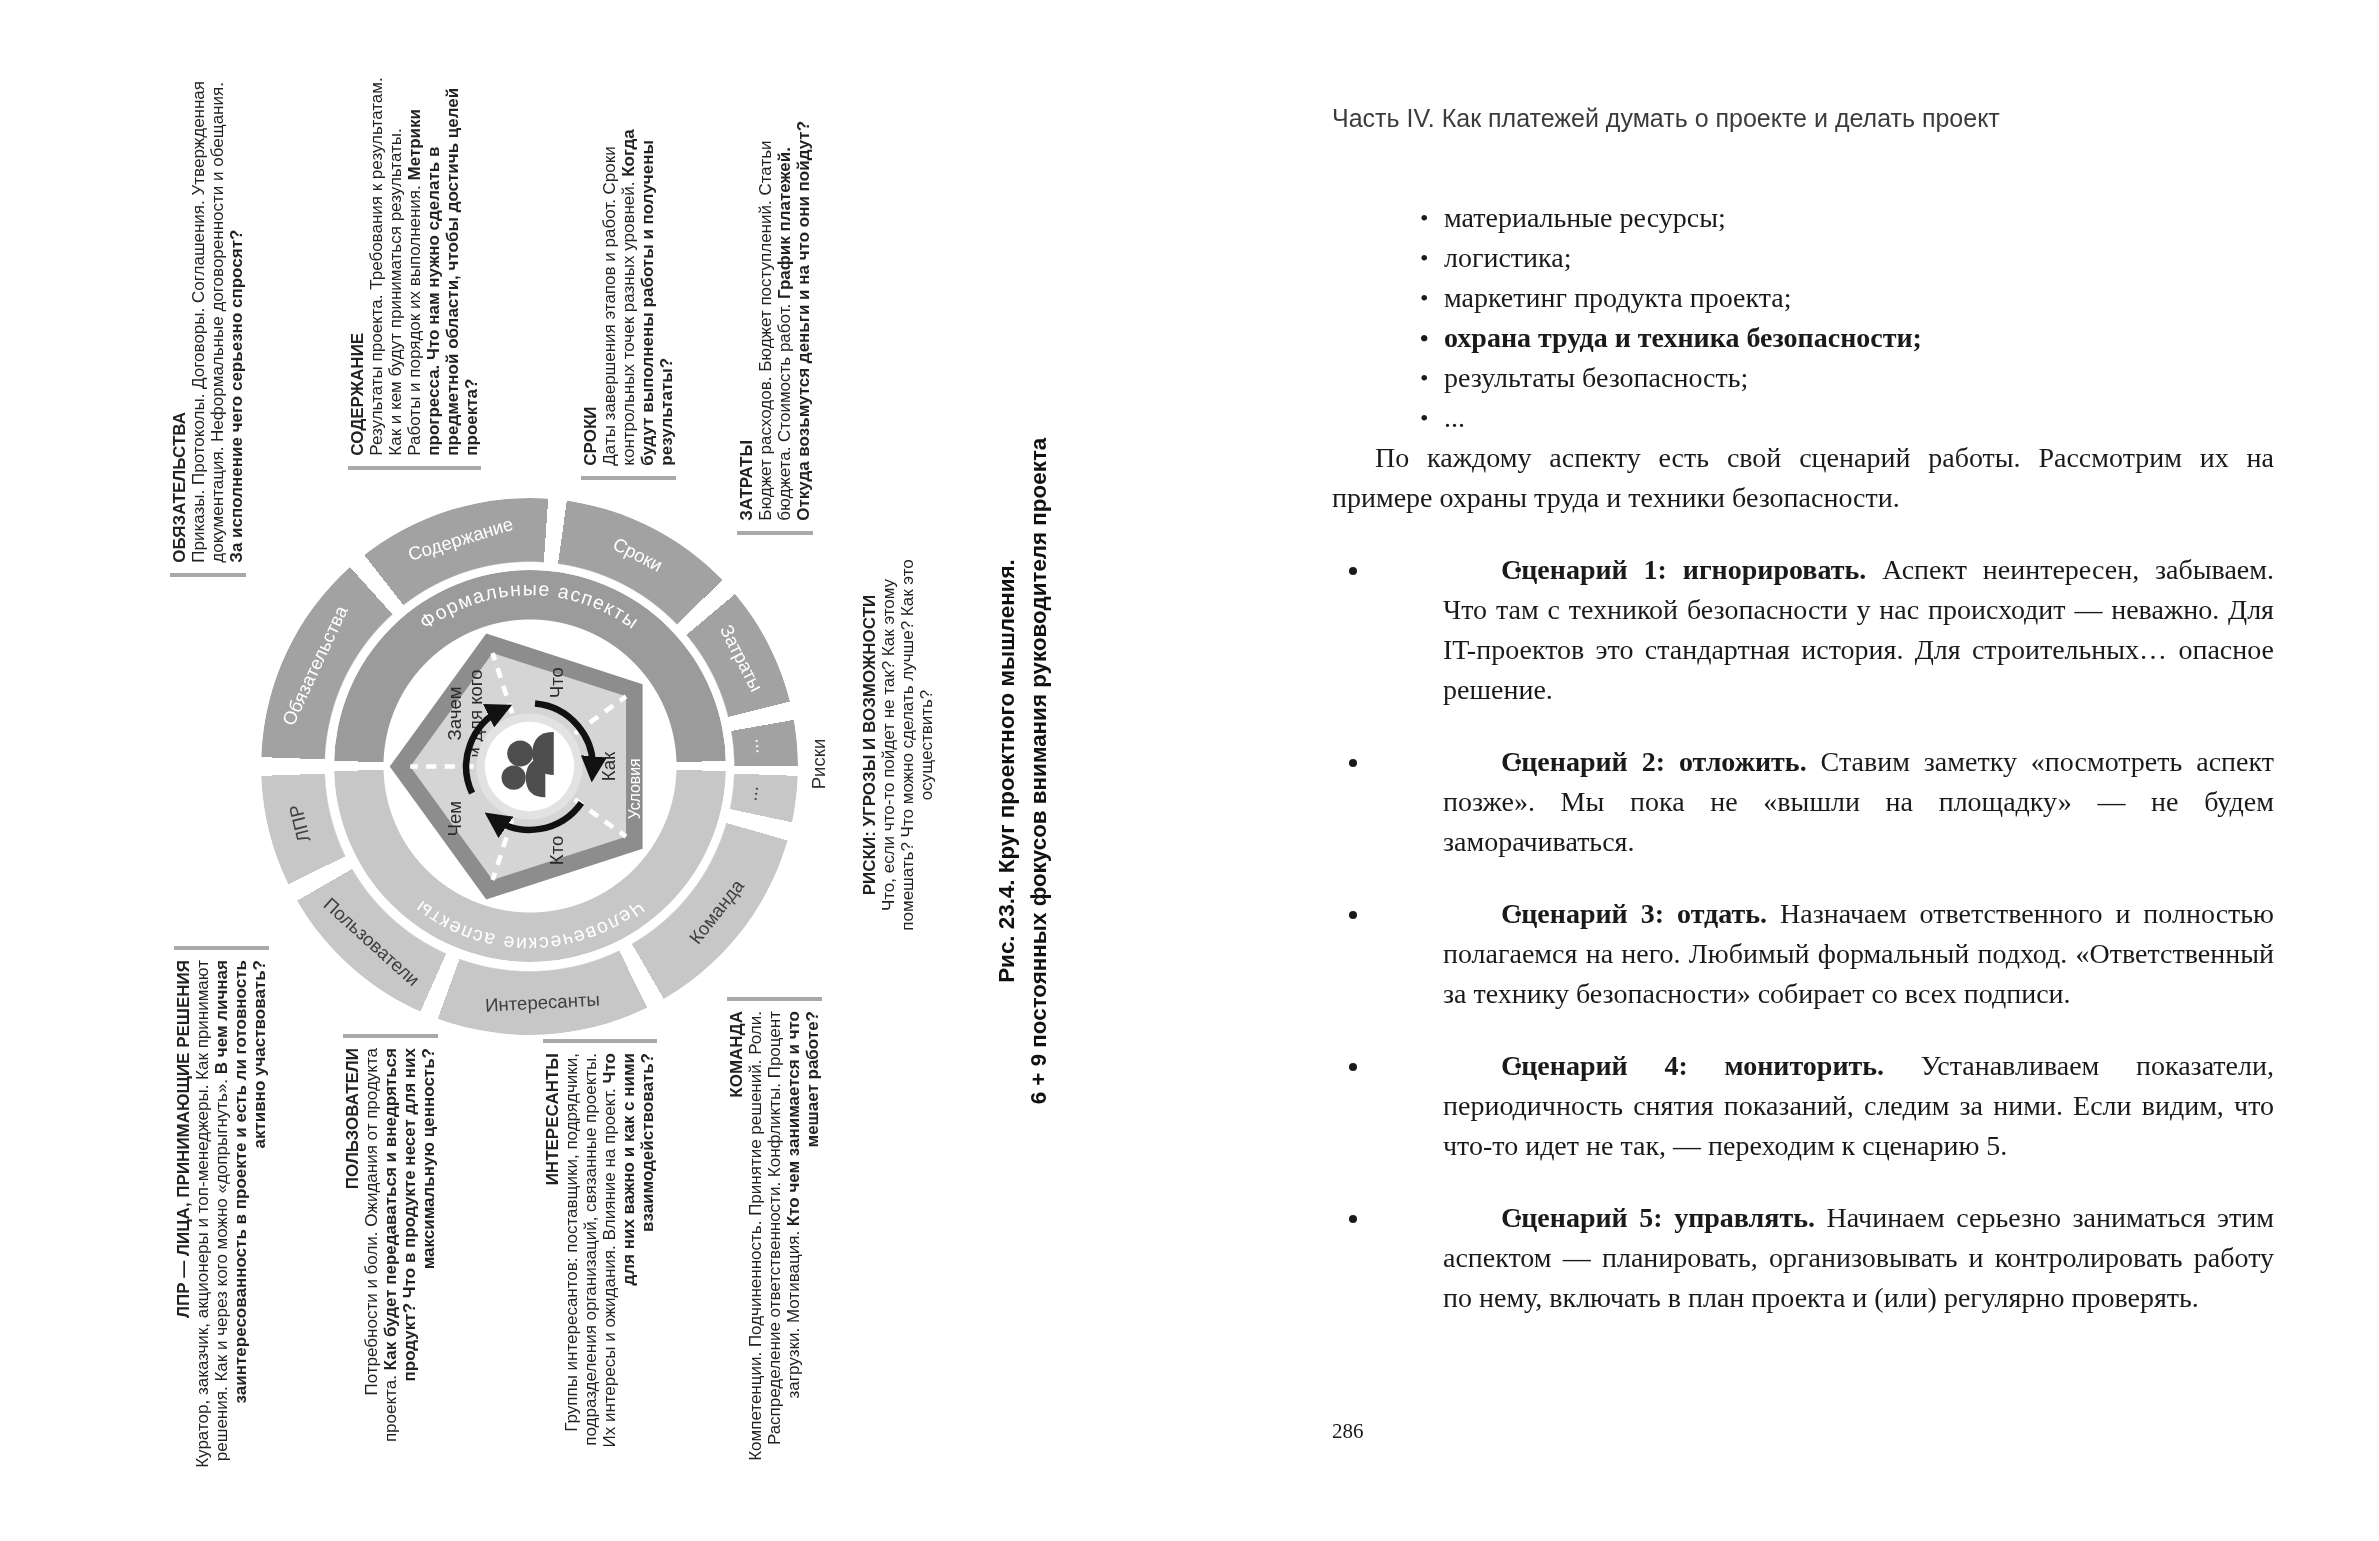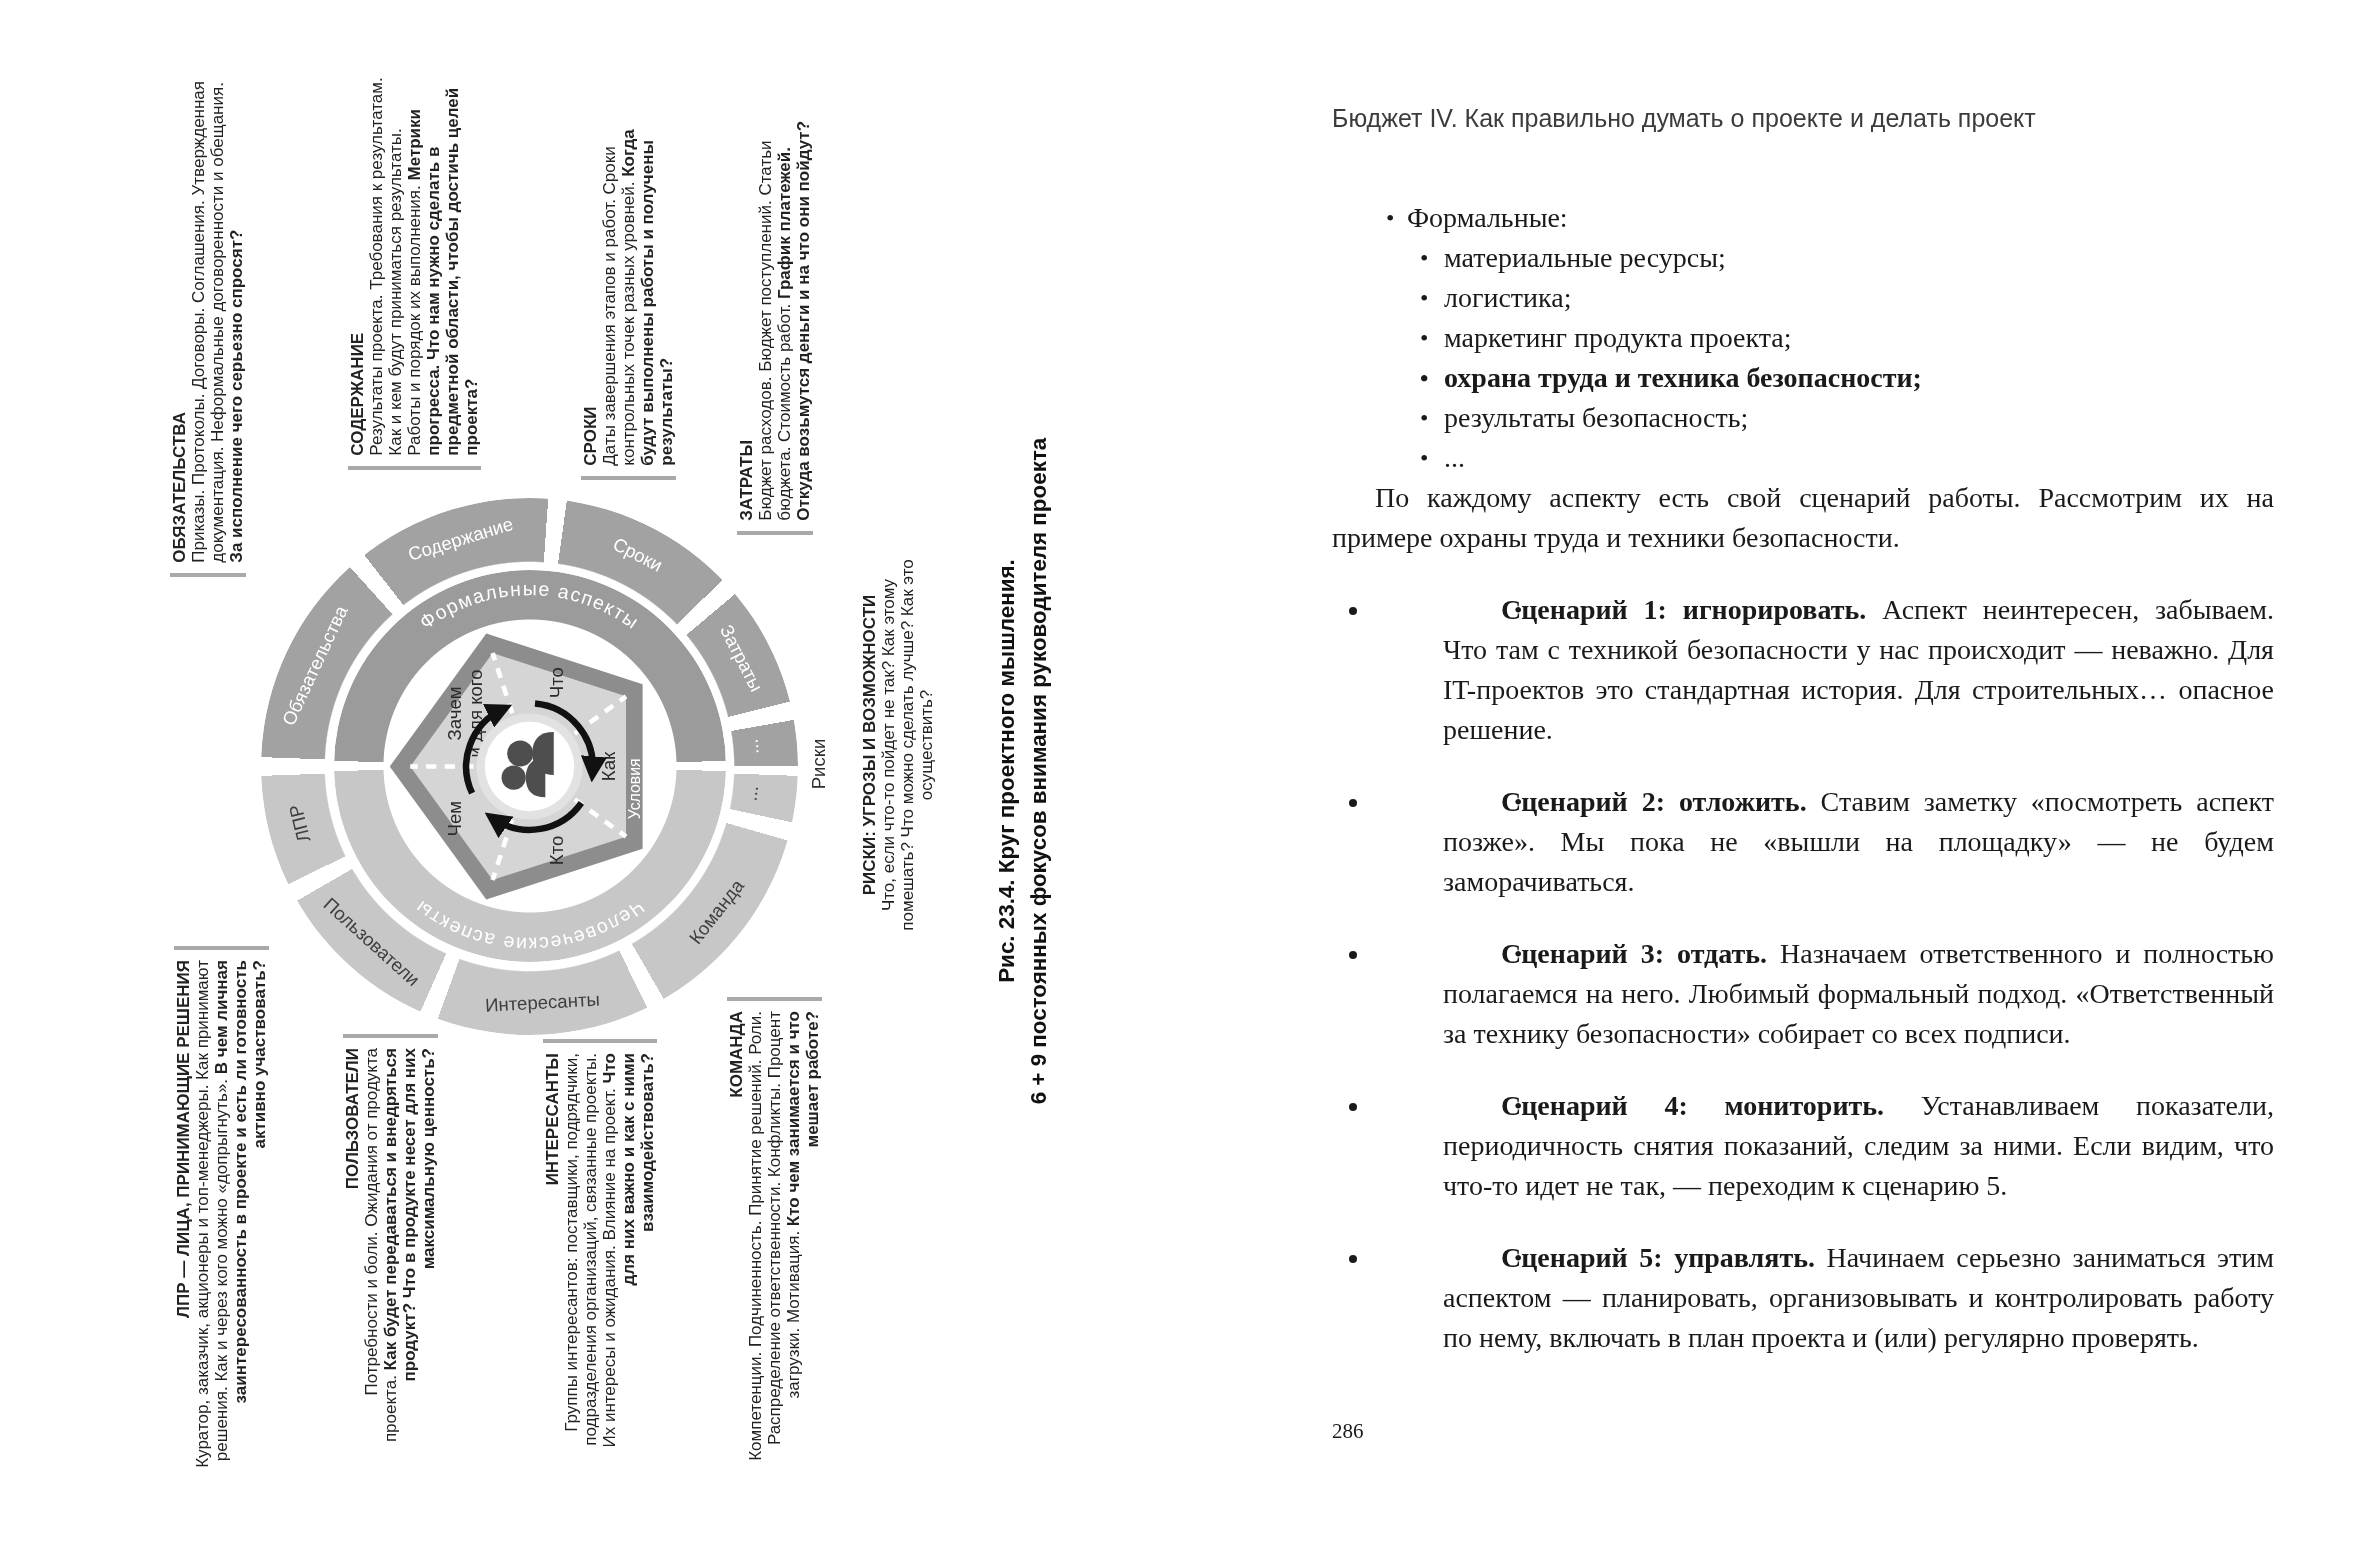--- a/index.html
+++ b/index.html
@@ -172,24 +172,23 @@
   <div class="riski-word">Риски</div>
 
   <div class="fig-caption">
     <div class="c1">Рис. 23.4. Круг проектного мышления.</div>
     <div class="c2">6 + 9 постоянных фокусов внимания руководителя проекта</div>
   </div>
  </div>
 </div>
 
 <div class="page-right">
-  <div class="rp-header">Бюджет IV. Как правильно думать о проекте и делать проект</div>
+  <div class="rp-header">Часть IV. Как платежей думать о проекте и делать проект</div>
   <div class="rp-col">
     <ul class="l1">
-      <li class="li1">Формальные:</li>
       <li>
         <ul class="l2">
           <li>материальные ресурсы;</li>
           <li>логистика;</li>
           <li>маркетинг продукта проекта;</li>
           <li style="font-weight:bold;">охрана труда и техника безопасности;</li>
           <li>результаты безопасность;</li>
           <li>...</li>
         </ul>
       </li>

